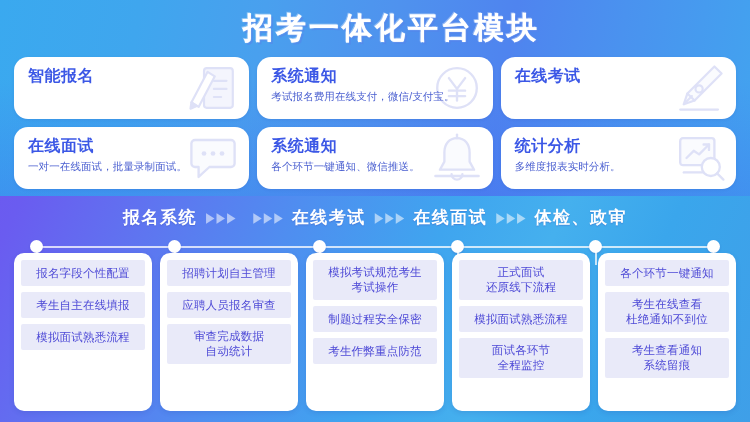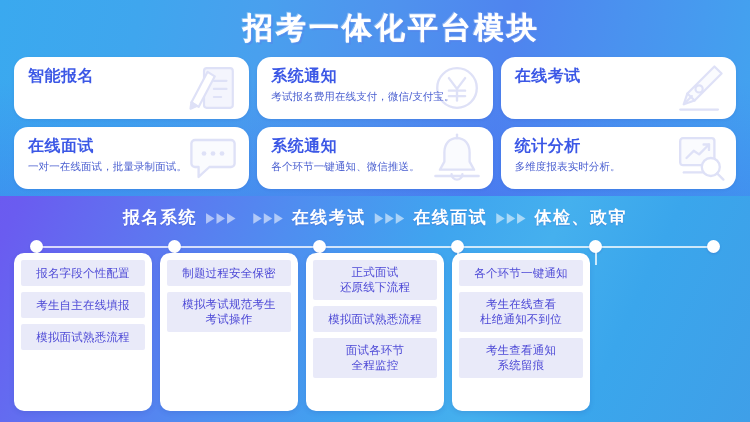--- a/index.html
+++ b/index.html
@@ -345,25 +345,32 @@
   </div>
 
   <div class="columns">
 
     <div class="col">
       <div class="chip">报名字段个性配置</div>
       <div class="chip">考生自主在线填报</div>
       <div class="chip">模拟面试熟悉流程</div>
     </div>
 
-
-    <div class="col">
-      <div class="chip">制题过程安全保密</div>
+    <div class="col">
+      <div class="chip">招聘计划自主管理</div>
+      <div class="chip">应聘人员报名审查</div>
+      <div class="chip two">审查完成数据
+自动统计</div>
+    </div>
+
+    <div class="col">
       <div class="chip two">模拟考试规范考生
 考试操作</div>
+      <div class="chip">制题过程安全保密</div>
+      <div class="chip">考生作弊重点防范</div>
     </div>
 
     <div class="col">
       <div class="chip two">正式面试
 还原线下流程</div>
       <div class="chip">模拟面试熟悉流程</div>
       <div class="chip two">面试各环节
 全程监控</div>
     </div>
 

